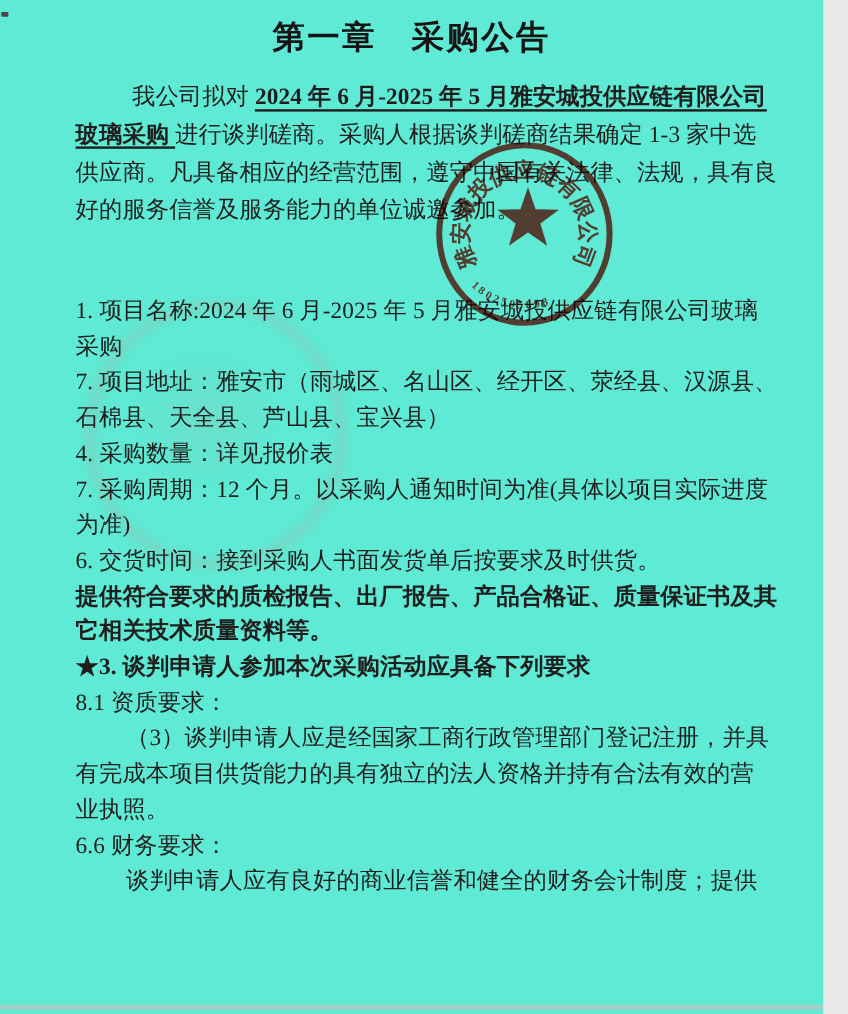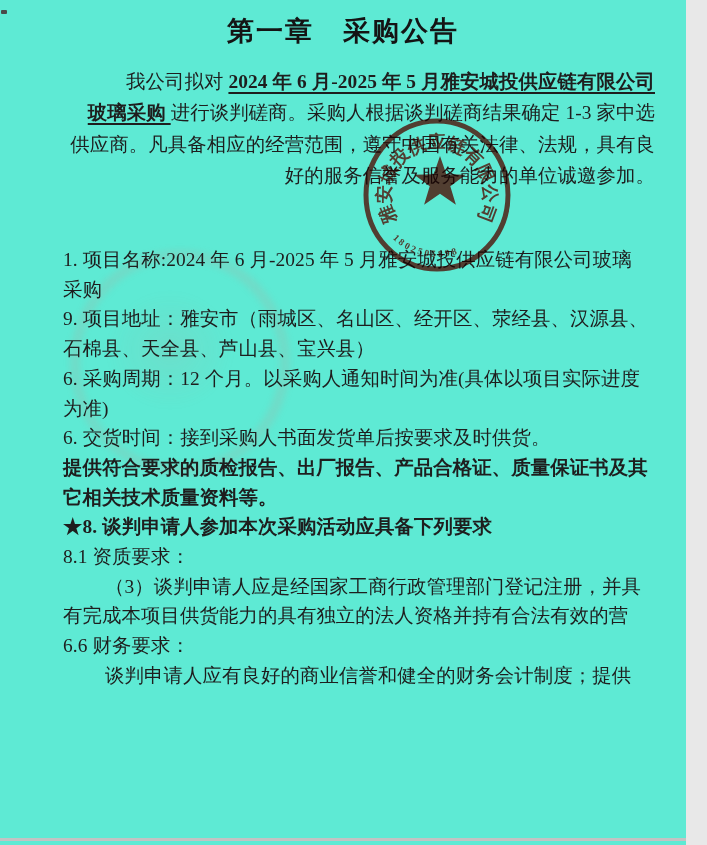--- a/index.html
+++ b/index.html
@@ -6,21 +6,21 @@
   .page{
     position:relative;width:686px;height:845px;background:#5eead4;
     font-family:"Liberation Serif","DejaVu Serif",serif;color:#1e1e1e;
     overflow:hidden;
   }
   .title{
     position:absolute;top:13px;left:0;right:0;text-align:center;
     font-size:27px;font-weight:bold;letter-spacing:2px;color:#141414;
   }
   .textblock{position:absolute;left:63px;width:592px;font-size:19.4px;letter-spacing:.1px;}
-  .intro{top:66px;line-height:31.4px;text-align:right;}
+  .intro{top:66px;line-height:31.4px;}
   .items{top:216px;line-height:29.7px;margin-top:29px;}
   .line{white-space:pre;}
   .b{font-weight:bold;}
   .u{text-decoration:underline;text-decoration-thickness:1.5px;text-underline-offset:4px;}
   .seal{position:absolute;left:350px;top:103px;mix-blend-mode:multiply;opacity:.93;}
   .seal text{font-family:"Liberation Serif","DejaVu Serif",serif;}
   .ghost-stamp{
     position:absolute;left:70px;top:250px;width:200px;height:205px;border-radius:50%;
     border:10px solid rgba(228,132,126,.14);filter:blur(3px);
   }
@@ -50,31 +50,33 @@
   <div class="textblock intro">
       <div class="line" style="padding-left: 47px;"><span>我公司拟对 </span><span class="b u">2024 年 6 月-2025 年 5 月雅安城投供应链有限公司</span></div>
       <div class="line"><span class="b u">玻璃采购 </span><span>进行谈判磋商。采购人根据谈判磋商结果确定 1-3 家中选</span></div>
       <div class="line"><span>供应商。凡具备相应的经营范围，遵守中国有关法律、法规，具有良</span></div>
       <div class="line"><span>好的服务信誉及服务能力的单位诚邀参加。</span></div>
     </div>
 
   <div class="textblock items">
       <div class="line"><span>1. 项目名称:2024 年 6 月-2025 年 5 月雅安城投供应链有限公司玻璃</span></div>
       <div class="line"><span>采购</span></div>
-      <div class="line"><span>9. 项目地址：雅安市（雨城区、名山区、经开区、荥经县、汉源县、</span></div>
+      <div class="line"><span>7. 项目地址：雅安市（雨城区、名山区、经开区、荥经县、汉源县、</span></div>
       <div class="line"><span>石棉县、天全县、芦山县、宝兴县）</span></div>
-      <div class="line"><span>6. 采购周期：12 个月。以采购人通知时间为准(具体以项目实际进度</span></div>
+      <div class="line"><span>4. 采购数量：详见报价表</span></div>
+      <div class="line"><span>7. 采购周期：12 个月。以采购人通知时间为准(具体以项目实际进度</span></div>
       <div class="line"><span>为准)</span></div>
       <div class="line"><span>6. 交货时间：接到采购人书面发货单后按要求及时供货。</span></div>
       <div class="line"><span class="b">提供符合要求的质检报告、出厂报告、产品合格证、质量保证书及其</span></div>
       <div class="line"><span class="b">它相关技术质量资料等。</span></div>
-      <div class="line"><span class="b">★8. 谈判申请人参加本次采购活动应具备下列要求</span></div>
+      <div class="line"><span class="b">★3. 谈判申请人参加本次采购活动应具备下列要求</span></div>
       <div class="line"><span>8.1 资质要求：</span></div>
       <div class="line" style="padding-left: 42px;"><span>（3）谈判申请人应是经国家工商行政管理部门登记注册，并具</span></div>
       <div class="line"><span>有完成本项目供货能力的具有独立的法人资格并持有合法有效的营</span></div>
+      <div class="line"><span>业执照。</span></div>
       <div class="line"><span>6.6 财务要求：</span></div>
       <div class="line" style="padding-left: 42px;"><span>谈判申请人应有良好的商业信誉和健全的财务会计制度；提供</span></div>
     </div>
 
   <svg class="seal" width="180" height="192" viewBox="0 0 180 192">
     <defs>
       <path id="arcTop" d="M 48.5,119 A 47,47 0 1 1 125.5,119" fill="none"></path>
       <path id="arcBottom" d="M 36.2,127.6 A 62,62 0 0 0 137.8,127.6" fill="none"></path>
     </defs>
     <ellipse cx="87" cy="92" rx="71" ry="74" fill="none" stroke="#d8342b" stroke-width="5"></ellipse>

